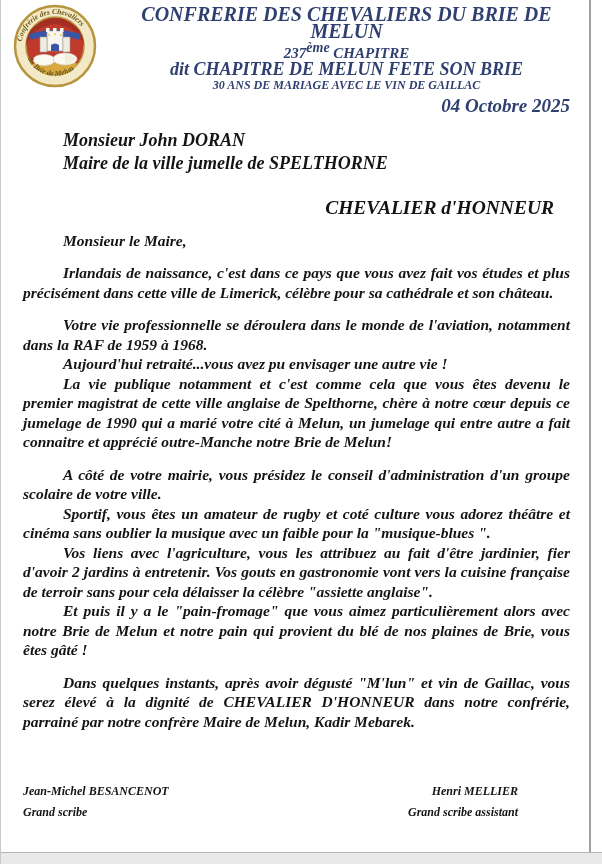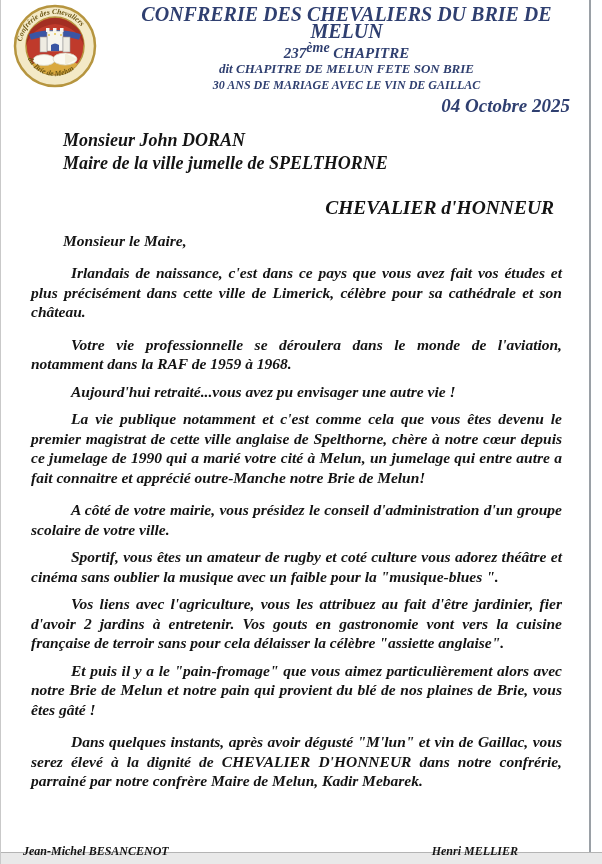--- a/index.html
+++ b/index.html
@@ -15,32 +15,32 @@
 
   .content { position:relative; padding:6px 32px 0 22px; }
 
   
   .header { position:relative; min-height:84px; }
   .logo { position:absolute; left:-10px; top:-2px; width:84px; height:84px; }
   .header-text { margin-left:100px; text-align:center; font-weight:bold; }
   .h-line1 { font-size:20px; line-height:17px; }
   .h-line2 { font-size:15px; line-height:16px; }
   .h-line2 sup { font-size:14px;font-style:italic; }
-  .h-line3 { font-size:13px; line-height:16px;text-align:center; }
+  .h-line3 { font-size:18px; line-height:16px;text-align:center; }
   .h-line4 { font-size:12px; line-height:17px; }
   .date-line { text-align:right; font-weight:bold; font-size:19px; margin-top:1px; padding-right:0px; }
 
   
   .recipient { margin-top:12px; margin-left:40px; font-size:18px; line-height:23px; font-weight:600; }
   .honor-title { margin-top:22px; text-align:right; padding-right:16px; font-size:19.5px; font-weight:600; }
   .salutation { margin-top:13px; margin-left:40px; font-size:15.5px; font-weight:600; }
 
   
   .para {
-    margin:8px; font-size:15.5px; line-height:19.5px; font-weight:600;
+    margin:0; font-size:15.5px; line-height:19.5px; font-weight:600;
     text-align:justify; text-indent:40px;
   }
   .gap { margin-top:13px; }
 
   
   .signatures { margin-top:50px; display:flex; justify-content:space-between; font-size:12px; line-height:21px; font-weight:600; }
   .sig-right { text-align:right; padding-right:52px; }
 </style>
 </head>
 <body>

